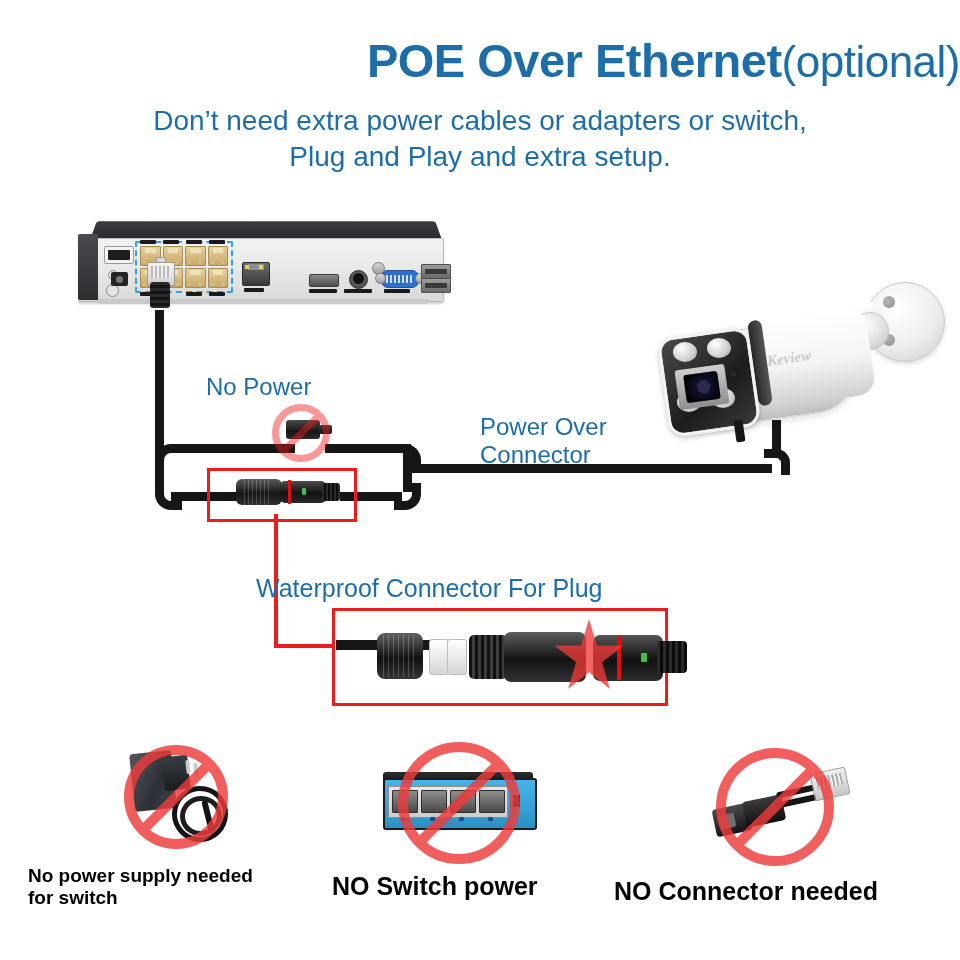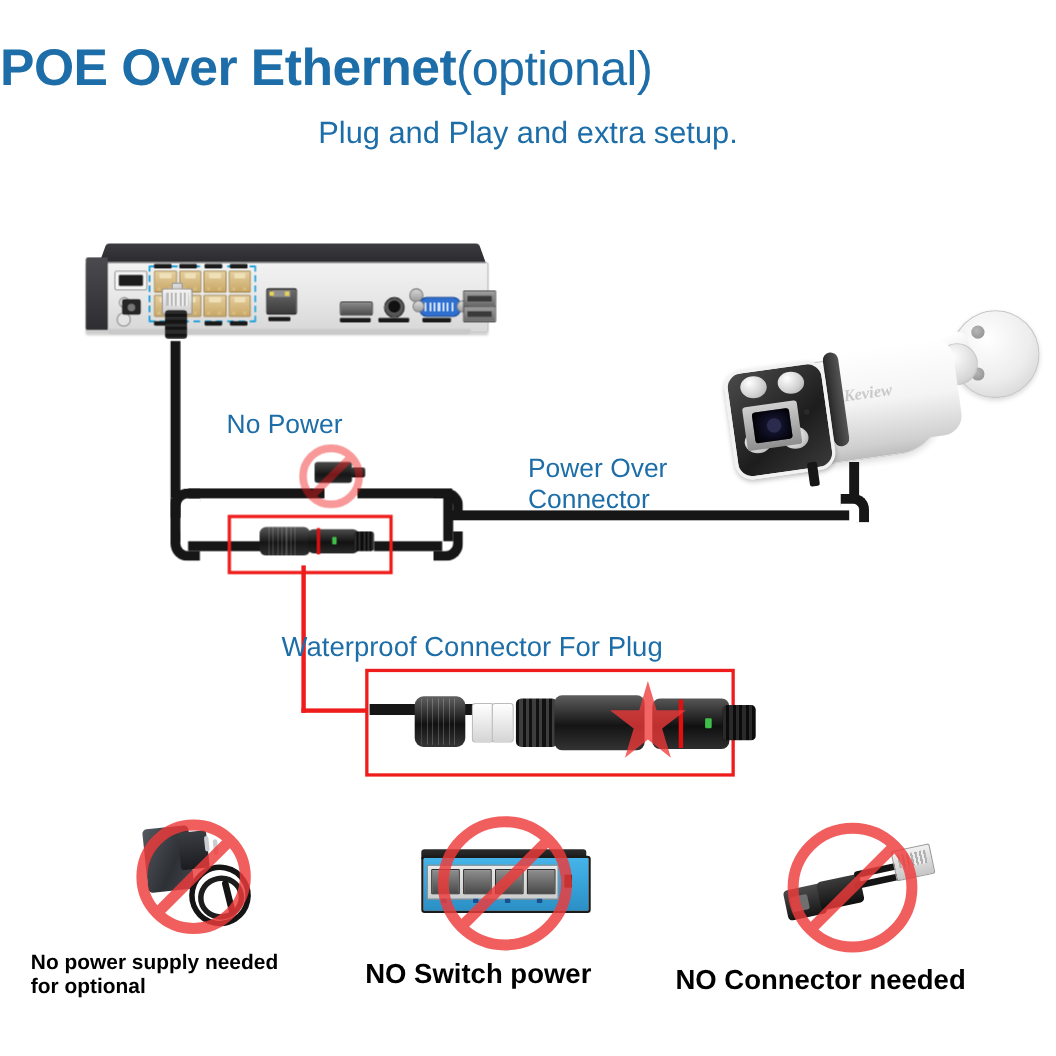--- a/index.html
+++ b/index.html
@@ -1,21 +1,21 @@
 <!DOCTYPE html>
 <html><head>
 <meta charset="utf-8">
 <style>
   html,body{margin:0;padding:0;background:#fff;}
   body{width:960px;height:960px;overflow:hidden;position:relative;
        font-family:"Liberation Sans",sans-serif;-webkit-font-smoothing:antialiased;}
   .stage{position:absolute;inset:0;width:960px;height:960px;}
 
   
-  .title{position:absolute;left:0;top:36px;width:960px;text-align:left;
+  .title{position:absolute;left:0;top:36px;width:960px;text-align:right;
          font-size:47px;font-weight:bold;color:#1d6ea8;letter-spacing:-0.5px;
          white-space:nowrap;line-height:1.05;}
   .title .opt{font-weight:normal;font-size:44px;}
   .subtitle{position:absolute;left:0;top:103px;width:960px;text-align:center;
             font-size:28px;color:#1d6ea8;line-height:1.28;}
 
   
   .lbl{position:absolute;color:#1d6ea8;font-size:24px;line-height:1.1;}
 
   
@@ -225,20 +225,21 @@
 </style>
 </head>
 <body>
 
 <div class="stage">
 
   <div class="title">
     <span>POE Over Ethernet</span><span class="opt">(optional)</span>
   </div>
   <div class="subtitle">
+    <div>Don’t need extra power cables or adapters or switch,</div>
     <div>Plug and Play and extra setup.</div>
   </div>
 
   <div class="nvr">
     <div class="nvr-top"></div>
     <div class="nvr-face"></div>
     <div class="nvr-sidecap"></div>
     <div class="nvr-foot"></div>
 
     <div class="pwr-switch"></div>
@@ -383,21 +384,21 @@
   <div class="adapter-pin" style="left:186px;top:760px"></div>
   <div class="adapter-pin" style="left:194px;top:763px"></div>
   <div class="coil"></div>
   <div class="coil2"></div>
   <div class="coil-tail"></div>
   <div class="prohibit" style="left:124px;top:745px;width:104px;height:104px">
     <div class="slash" style="width:88px;margin-left:-44px;margin-top:-5px;transform:rotate(-45deg)"></div>
   </div>
   <div class="bot-cap" style="left:28px;top:865px;width:300px;font-size:19px">
     <div>No power supply needed</div>
-    <div>for optional</div>
+    <div>for switch</div>
   </div>
 
   <div class="sw-top"></div>
   <div class="sw-body"></div>
   <div class="sw-panel"></div>
   <div class="sw-port" style="left:392px"></div>
   <div class="sw-port" style="left:421px"></div>
   <div class="sw-port" style="left:450px"></div>
   <div class="sw-port" style="left:479px"></div>
   <div class="sw-led" style="left:401px"></div>

